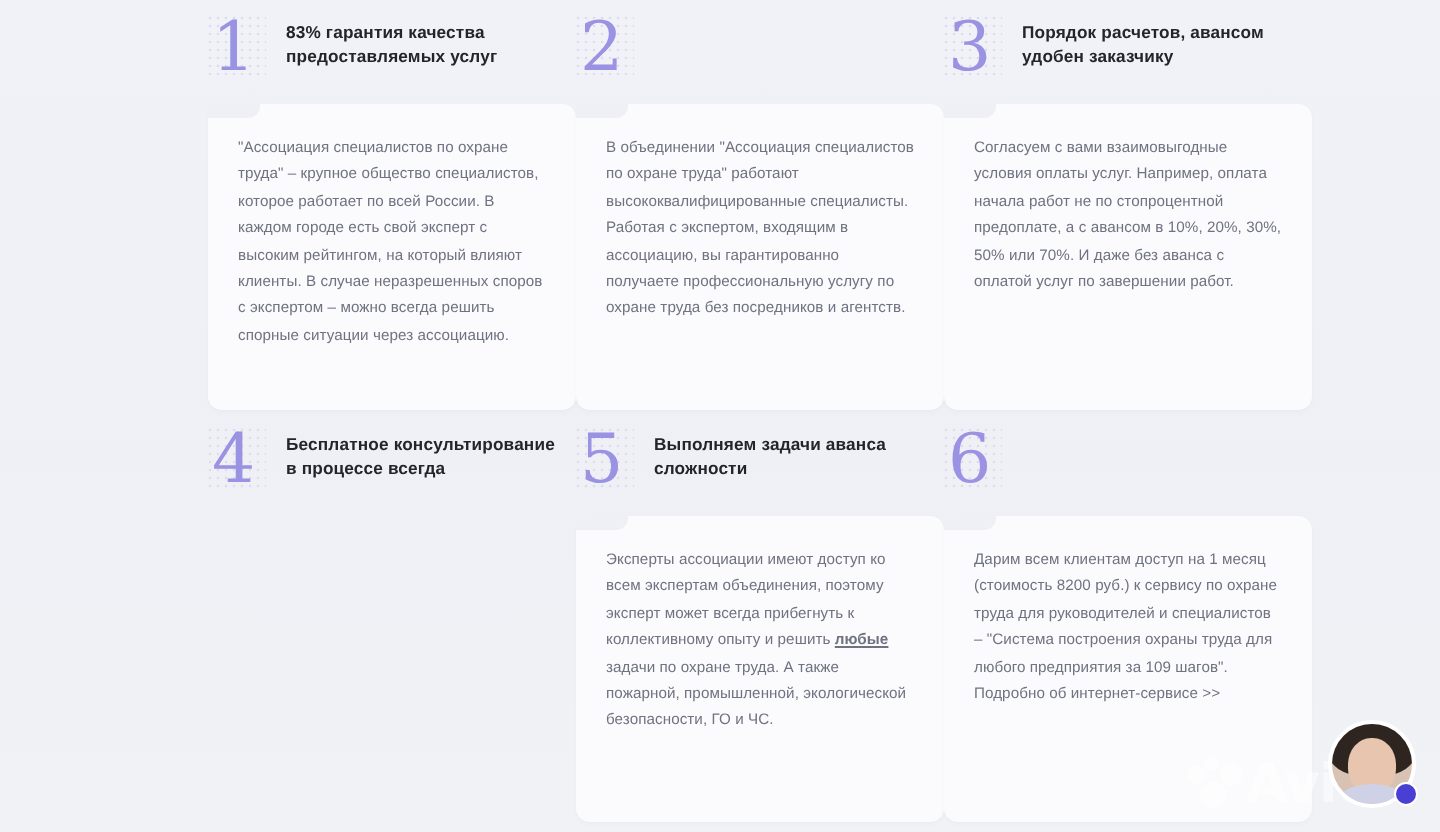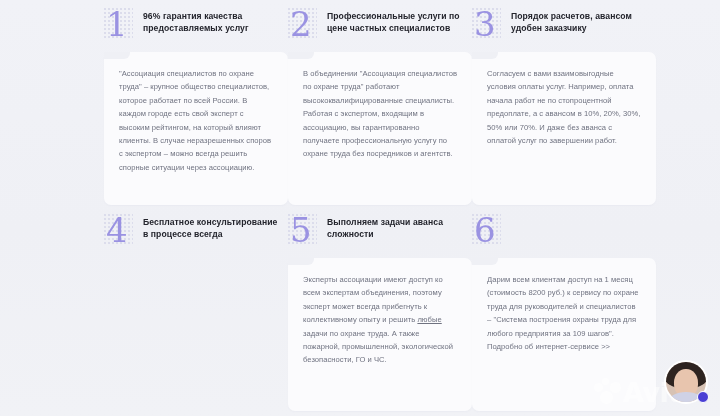--- a/index.html
+++ b/index.html
@@ -115,20 +115,21 @@
 
   .card-text {
     font-size: 7.6px;
     line-height: 13.4px;
     color: #6f7280;
     letter-spacing: .005em;
     white-space: pre-wrap;
   }
   .card-text .u {
     text-decoration: underline;
+    font-weight: bold;
   }
 
   
   .grid.bottom {
     top: 212px;
   }
 
   
   .watermark {
     position: absolute;
@@ -218,34 +219,33 @@
 <div class="page">
 
   <div class="grid top">
 
     <div class="card">
       <div class="card-head">
         <div class="numeral-wrap">
           <div class="numeral-dots"></div>
           <div class="numeral">1</div>
         </div>
-        <div class="card-title">96% гарантия качества предоставляемых услуг</div>
+        <div class="card-title">83% гарантия качества предоставляемых услуг</div>
       </div>
       <div class="card-body">
         <div class="card-text">"Ассоциация специалистов по охране труда" – крупное общество специалистов, которое работает по всей России. В каждом городе есть свой эксперт с высоким рейтингом, на который влияют клиенты. В случае неразрешенных споров с экспертом – можно всегда решить спорные ситуации через ассоциацию.</div>
       </div>
     </div>
 
     <div class="card">
       <div class="card-head">
         <div class="numeral-wrap">
           <div class="numeral-dots"></div>
           <div class="numeral">2</div>
         </div>
-        <div class="card-title">Профессиональные услуги по цене частных специалистов</div>
       </div>
       <div class="card-body">
         <div class="card-text">В объединении "Ассоциация специалистов по охране труда" работают высококвалифицированные специалисты. Работая с экспертом, входящим в ассоциацию, вы гарантированно получаете профессиональную услугу по охране труда без посредников и агентств.</div>
       </div>
     </div>
 
     <div class="card">
       <div class="card-head">
         <div class="numeral-wrap">
           <div class="numeral-dots"></div>

